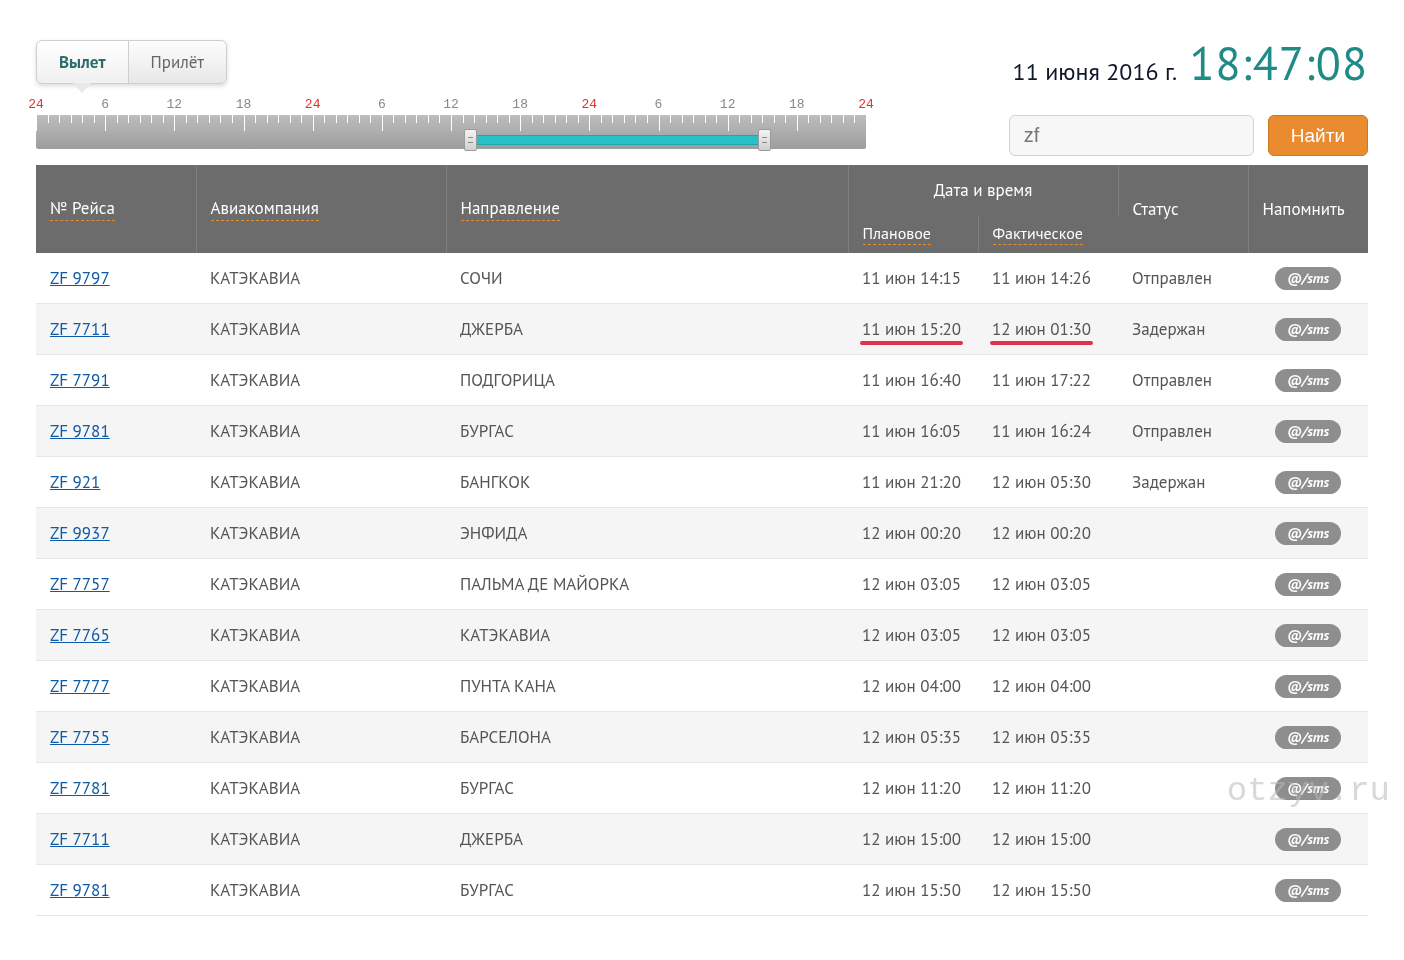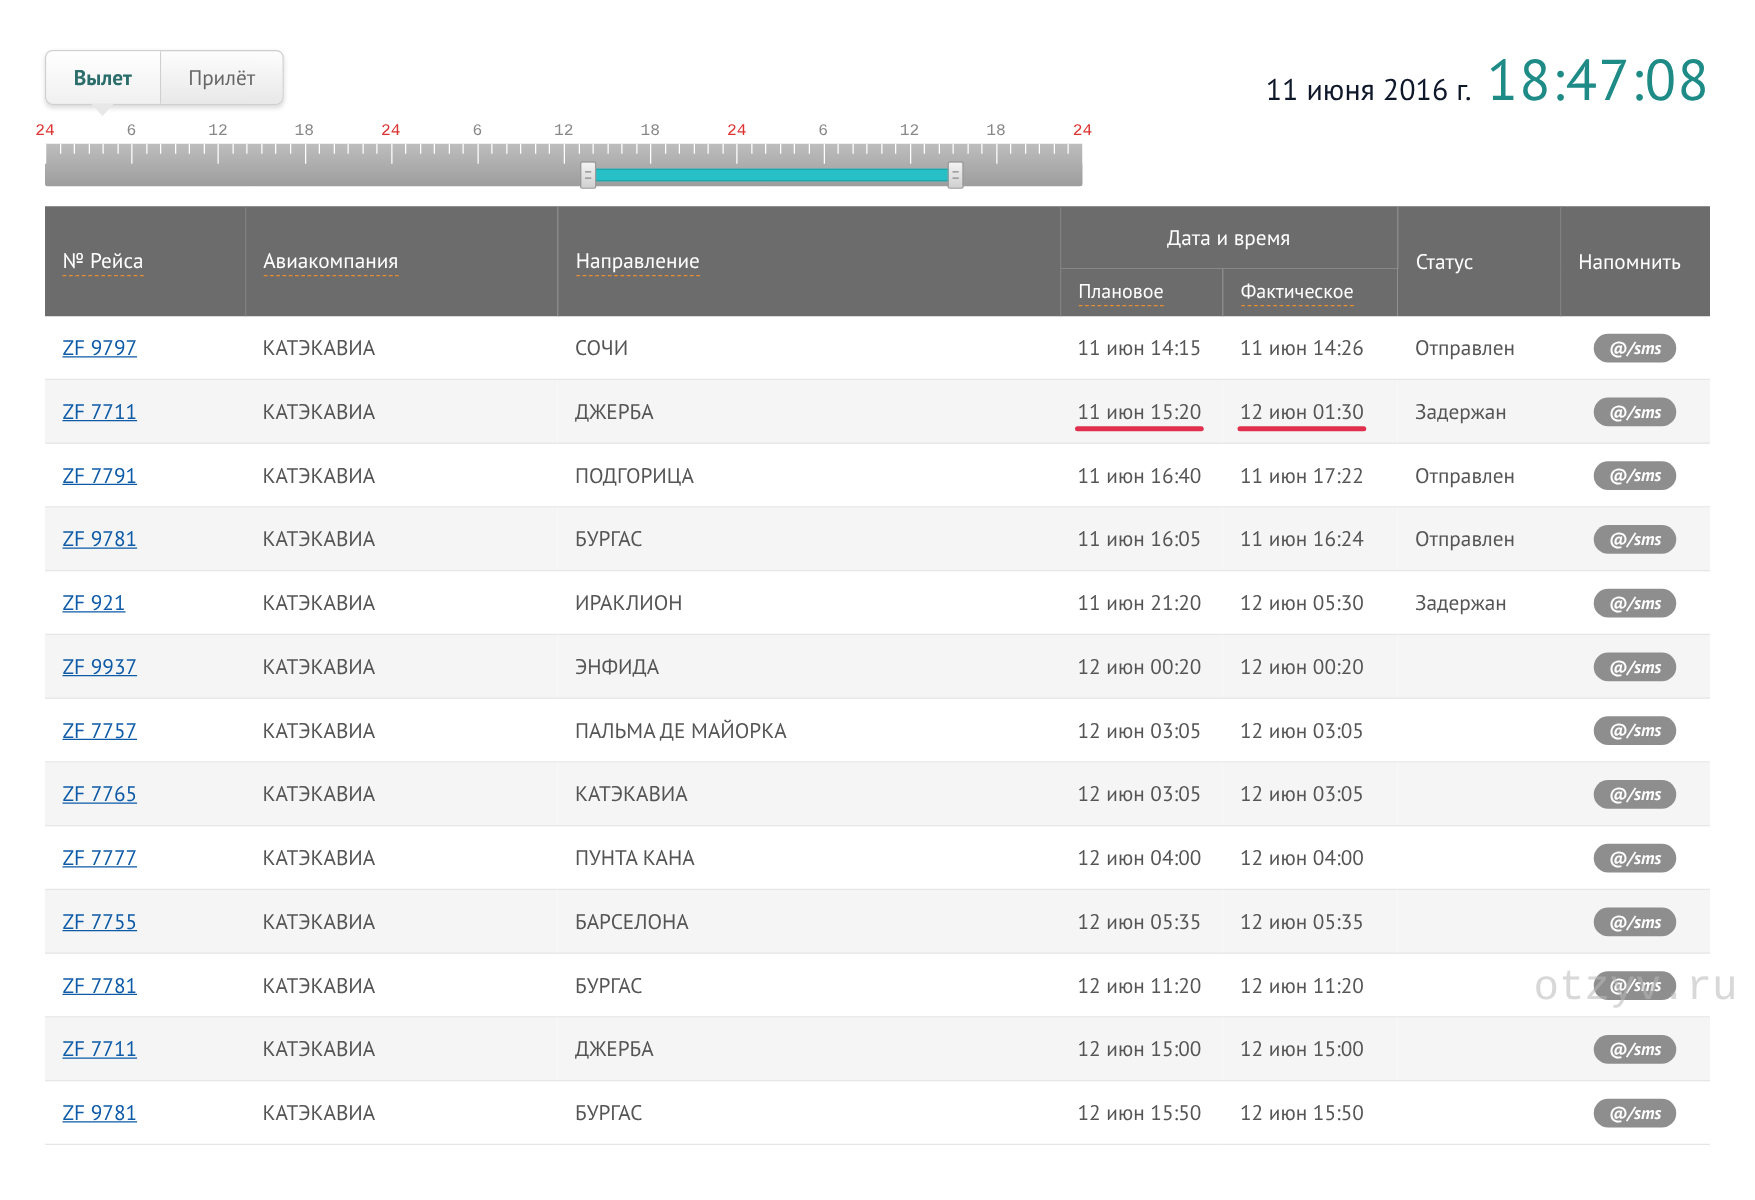--- a/index.html
+++ b/index.html
@@ -243,20 +243,24 @@
           <span class="tick small" style="left:806.9444444444445px"></span>
           <span class="tick small" style="left:818.4722222222223px"></span>
           <span class="tick big" style="left:830px"></span>
           <span class="tick-num red" style="left:830px">24</span>
         </div>
       <div class="sel-range" style="left:434px;width:294px"></div>
       <div class="slider-handle" style="left:428px"></div>
       <div class="slider-handle" style="left:722px"></div>
     </div>
 
+    <div class="search-zone">
+      <input class="search-input" value="zf" style="">
+      <button class="find-btn">Найти</button>
+    </div>
   </div>
 
   <table>
     <colgroup>
       <col style="width:160px">
         <col style="width:250px">
         <col>
         <col style="width:130px">
         <col style="width:140px">
         <col style="width:130px">
@@ -309,21 +313,21 @@
           <td>КАТЭКАВИА</td>
           <td>БУРГАС</td>
           <td><span class="">11 июн 16:05</span></td>
           <td><span class="">11 июн 16:24</span></td>
           <td>Отправлен</td>
           <td style="text-align:center"><span class="sms-btn">@/sms</span></td>
         </tr>
         <tr>
           <td><a href="#" class="flight-link">ZF 921</a></td>
           <td>КАТЭКАВИА</td>
-          <td>ИРАКЛИОН</td>
+          <td>БАНГКОК</td>
           <td><span class="">11 июн 21:20</span></td>
           <td><span class="">12 июн 05:30</span></td>
           <td>Задержан</td>
           <td style="text-align:center"><span class="sms-btn">@/sms</span></td>
         </tr>
         <tr>
           <td><a href="#" class="flight-link">ZF 9937</a></td>
           <td>КАТЭКАВИА</td>
           <td>ЭНФИДА</td>
           <td><span class="">12 июн 00:20</span></td>

